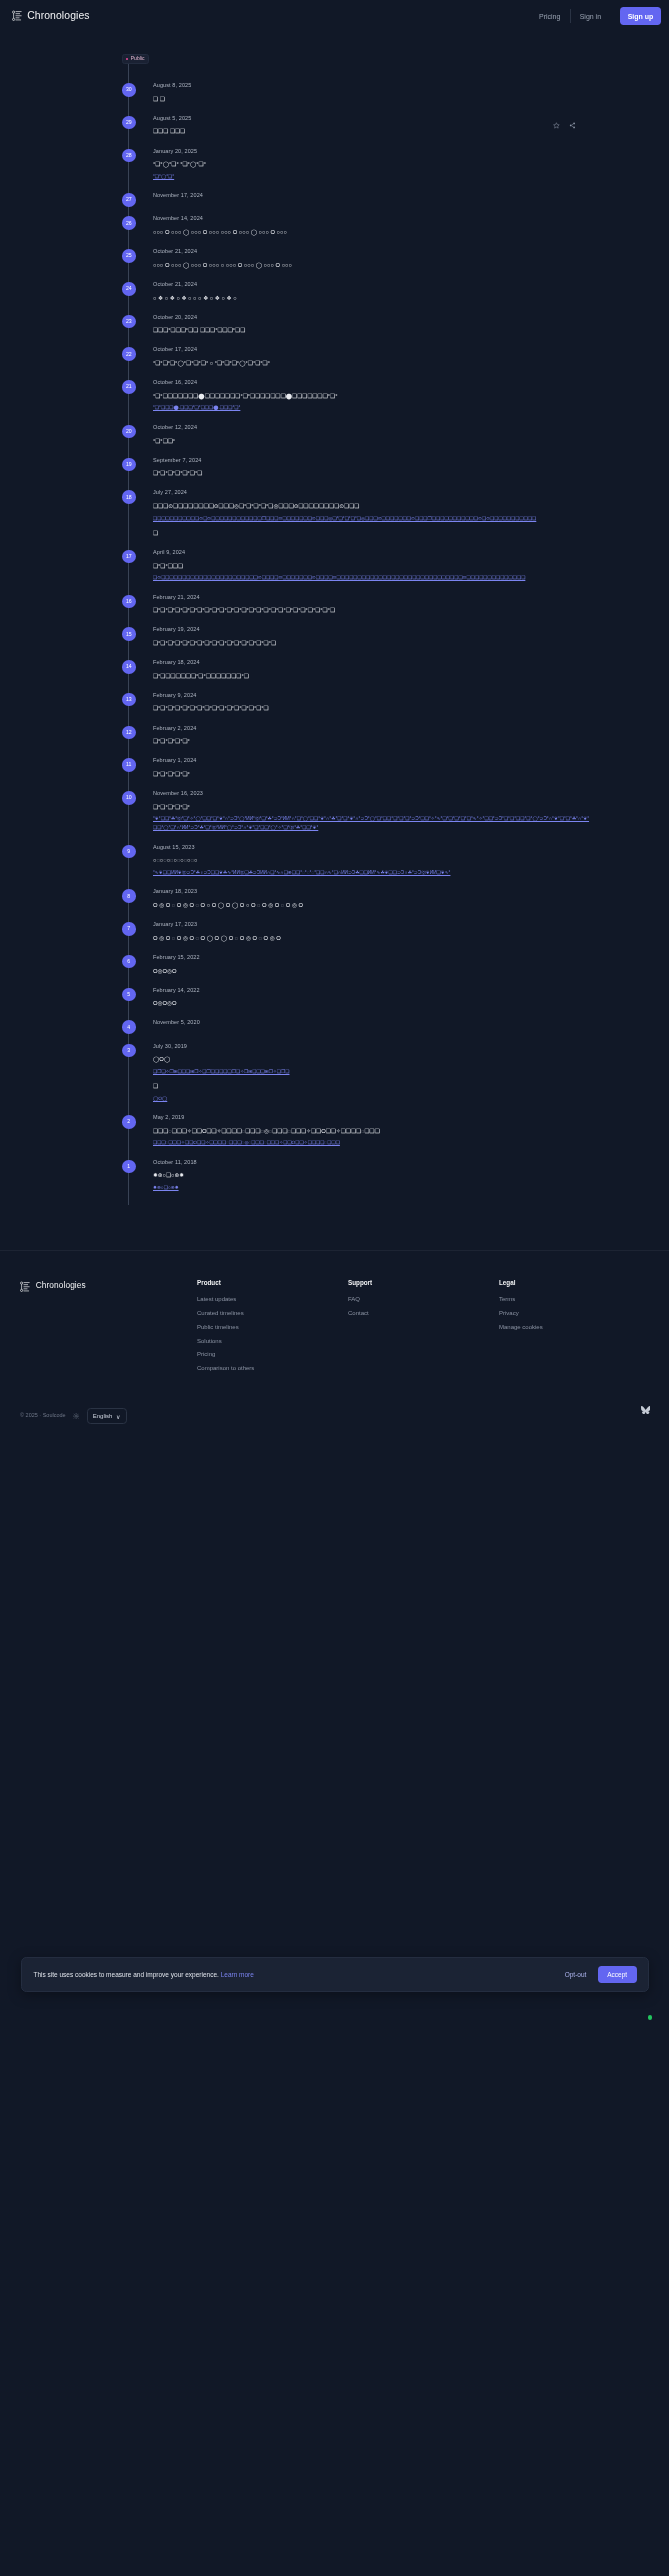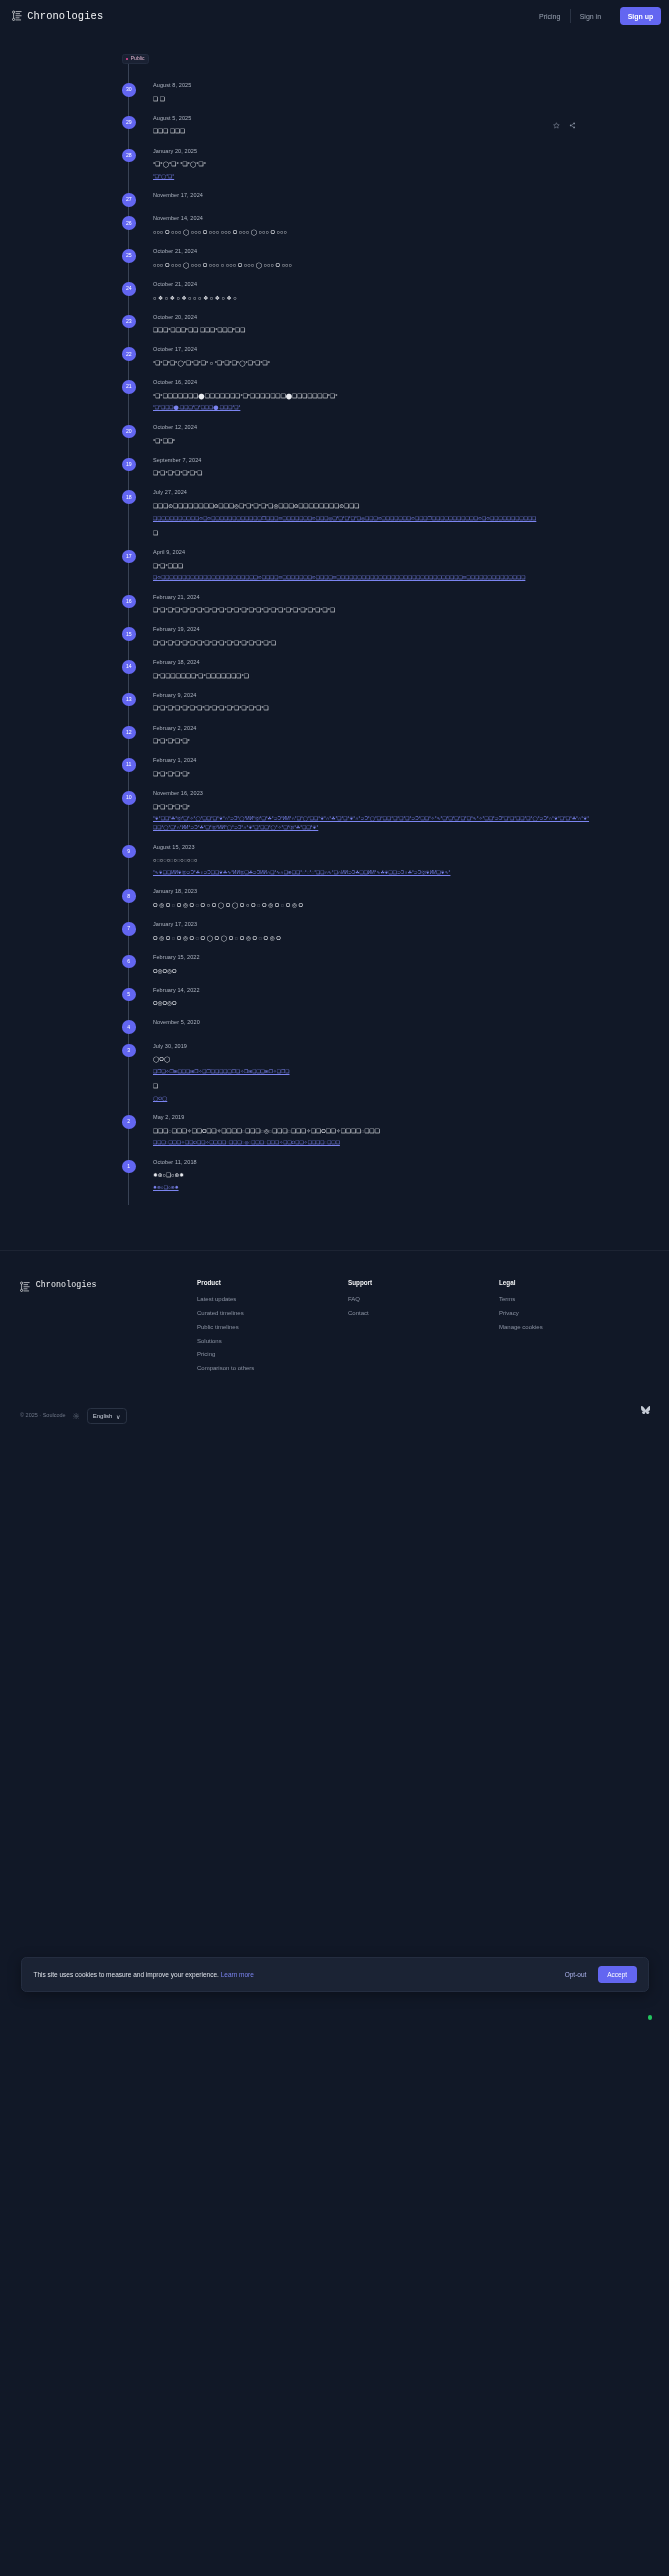--- a/index.html
+++ b/index.html
@@ -37,21 +37,21 @@
     display:flex;
     align-items:center;
     justify-content:space-between;
     padding:0 0 0 11.5px;
     background:var(--bg);
     position:relative;
     z-index:20;
   }
   .brand{display:flex;align-items:center;gap:5.7px;cursor:pointer;}
   .brand-logo{width:10px;height:11.5px;display:block;flex:none;}
-  .brand-name{font-size:10.4px;letter-spacing:0.1px;color:#f3f4f6;line-height:1;font-family:Liberation Mono, monospace;}
+  .brand-name{font-size:10.4px;letter-spacing:0.1px;color:#f3f4f6;line-height:1;}
   .nav-right{display:flex;align-items:center;height:32px;}
   .nav-link{
     color:var(--muted);
     font-size:7px;
     text-decoration:none;
     padding:0 9.4px;
     line-height:1;
     cursor:pointer;
   }
   .nav-sep{width:0.5px;height:13.6px;background:#2a3344;}

